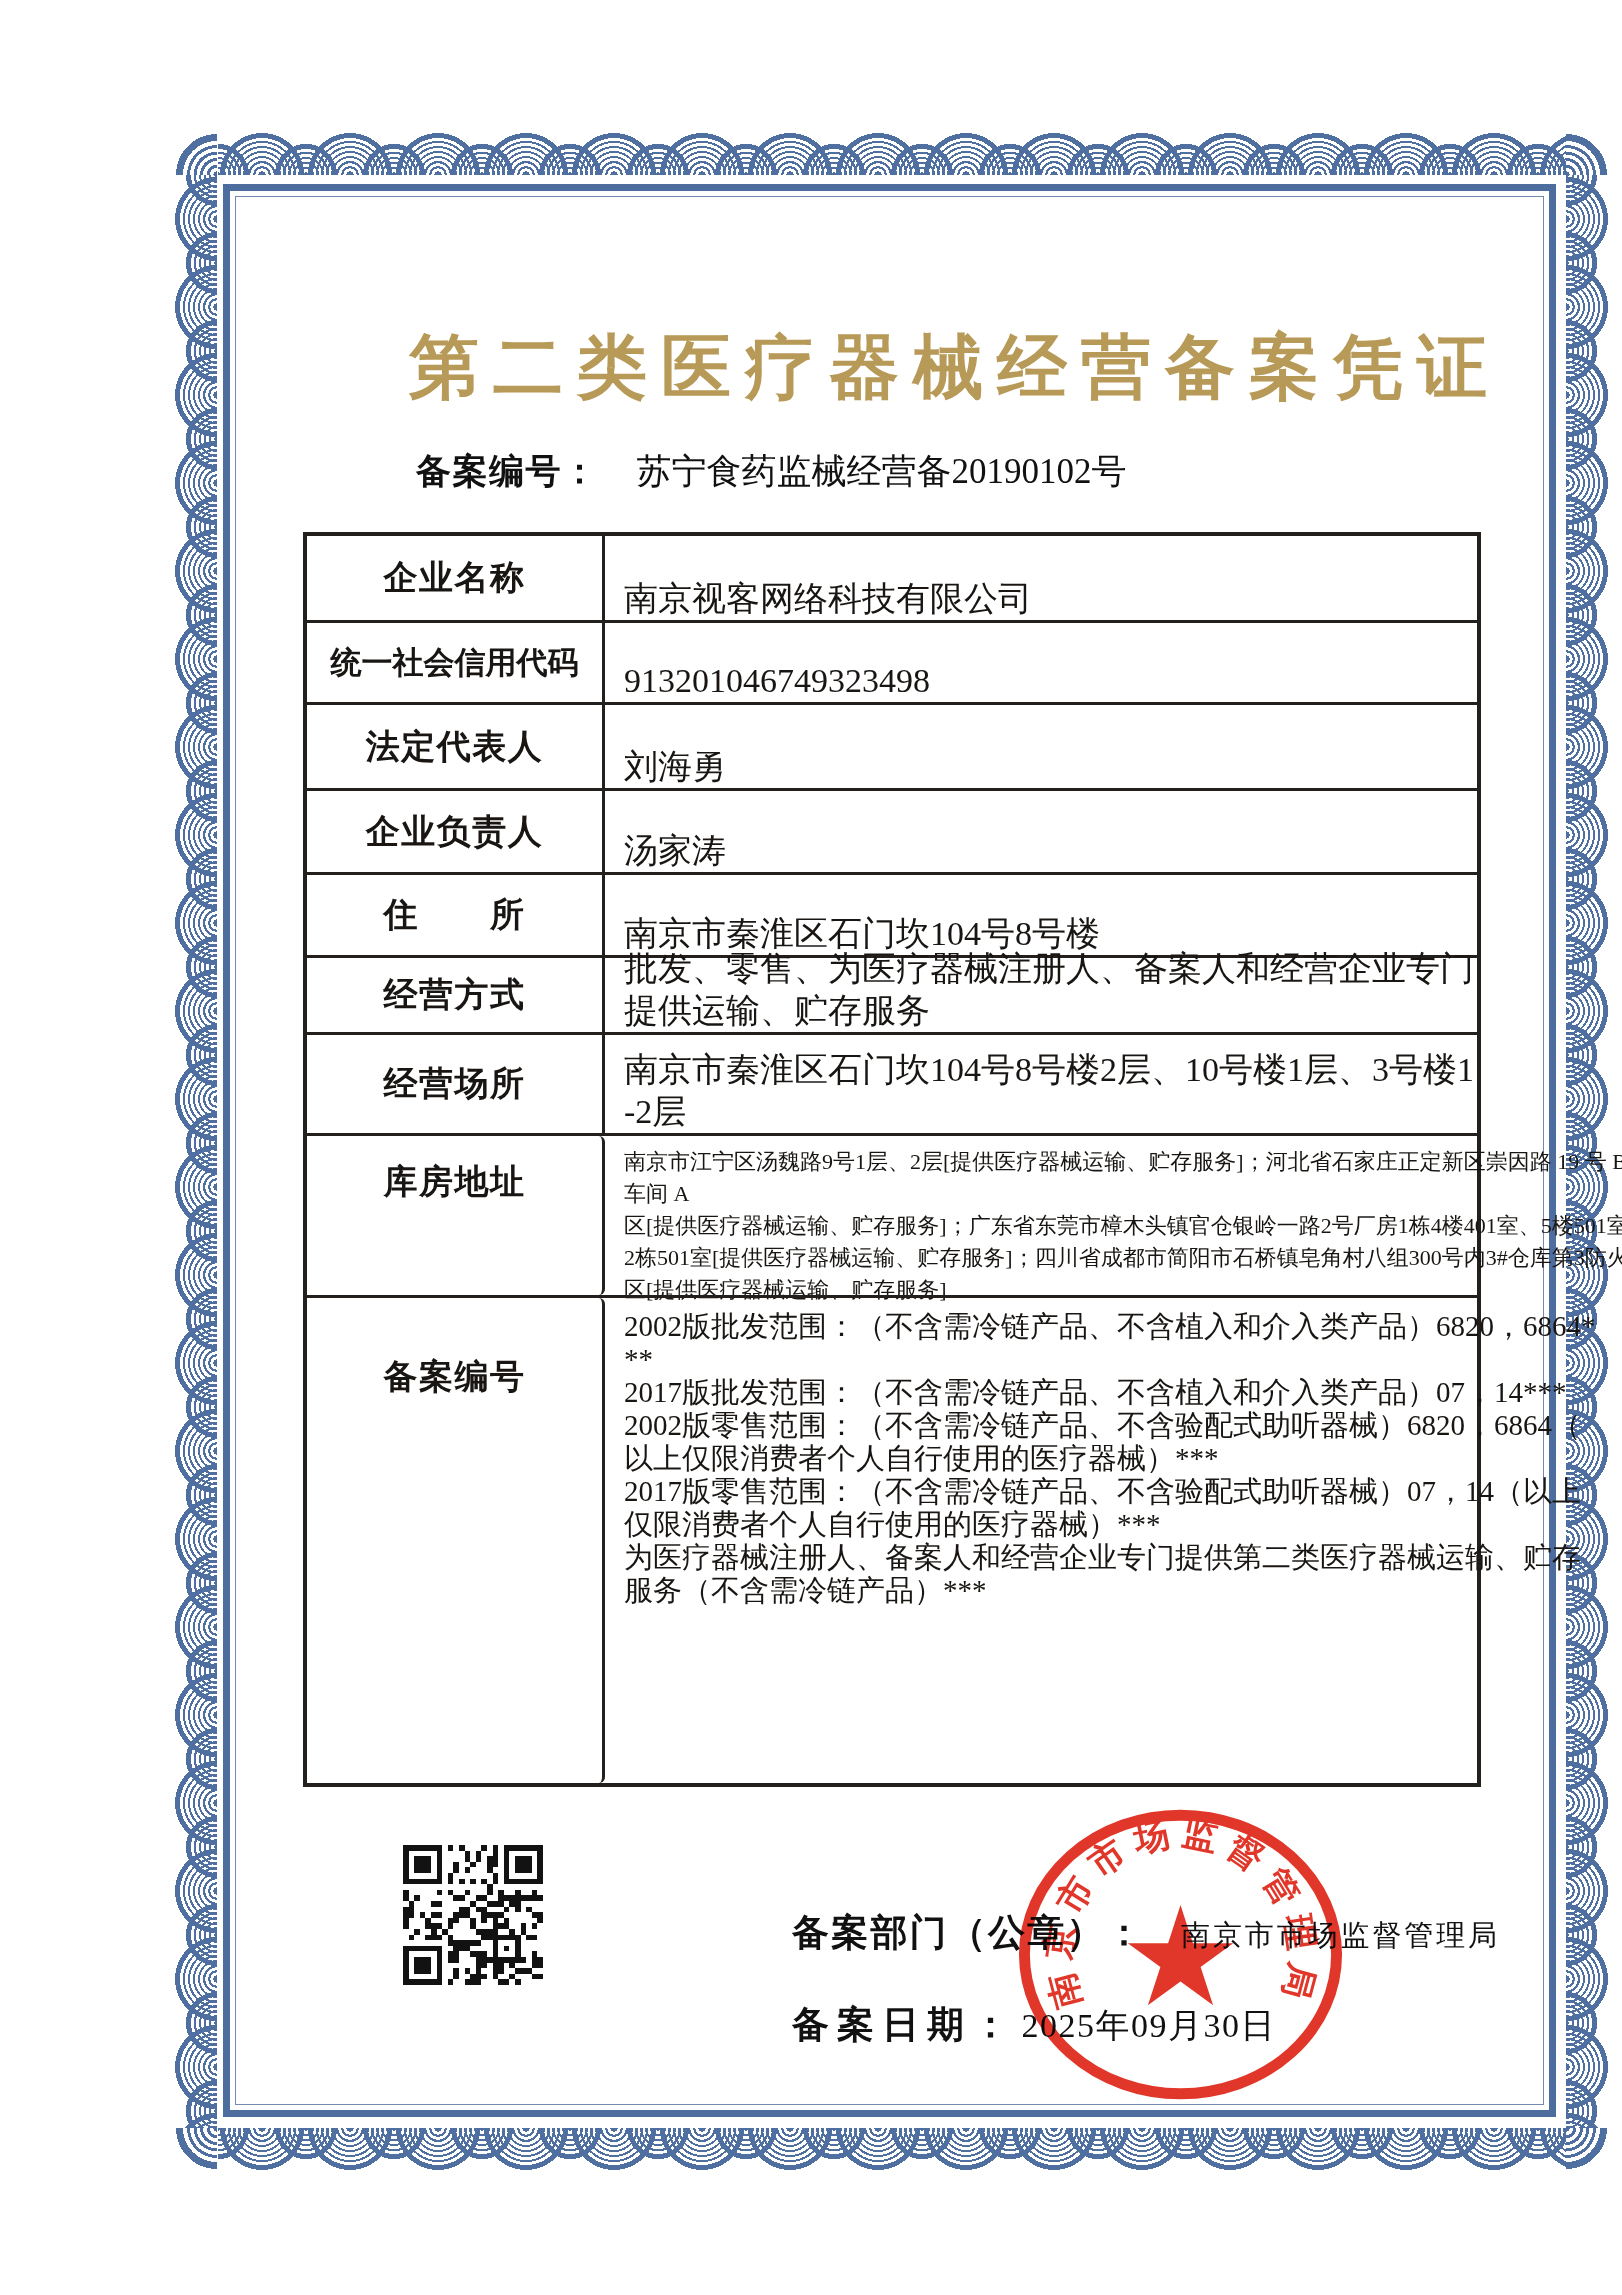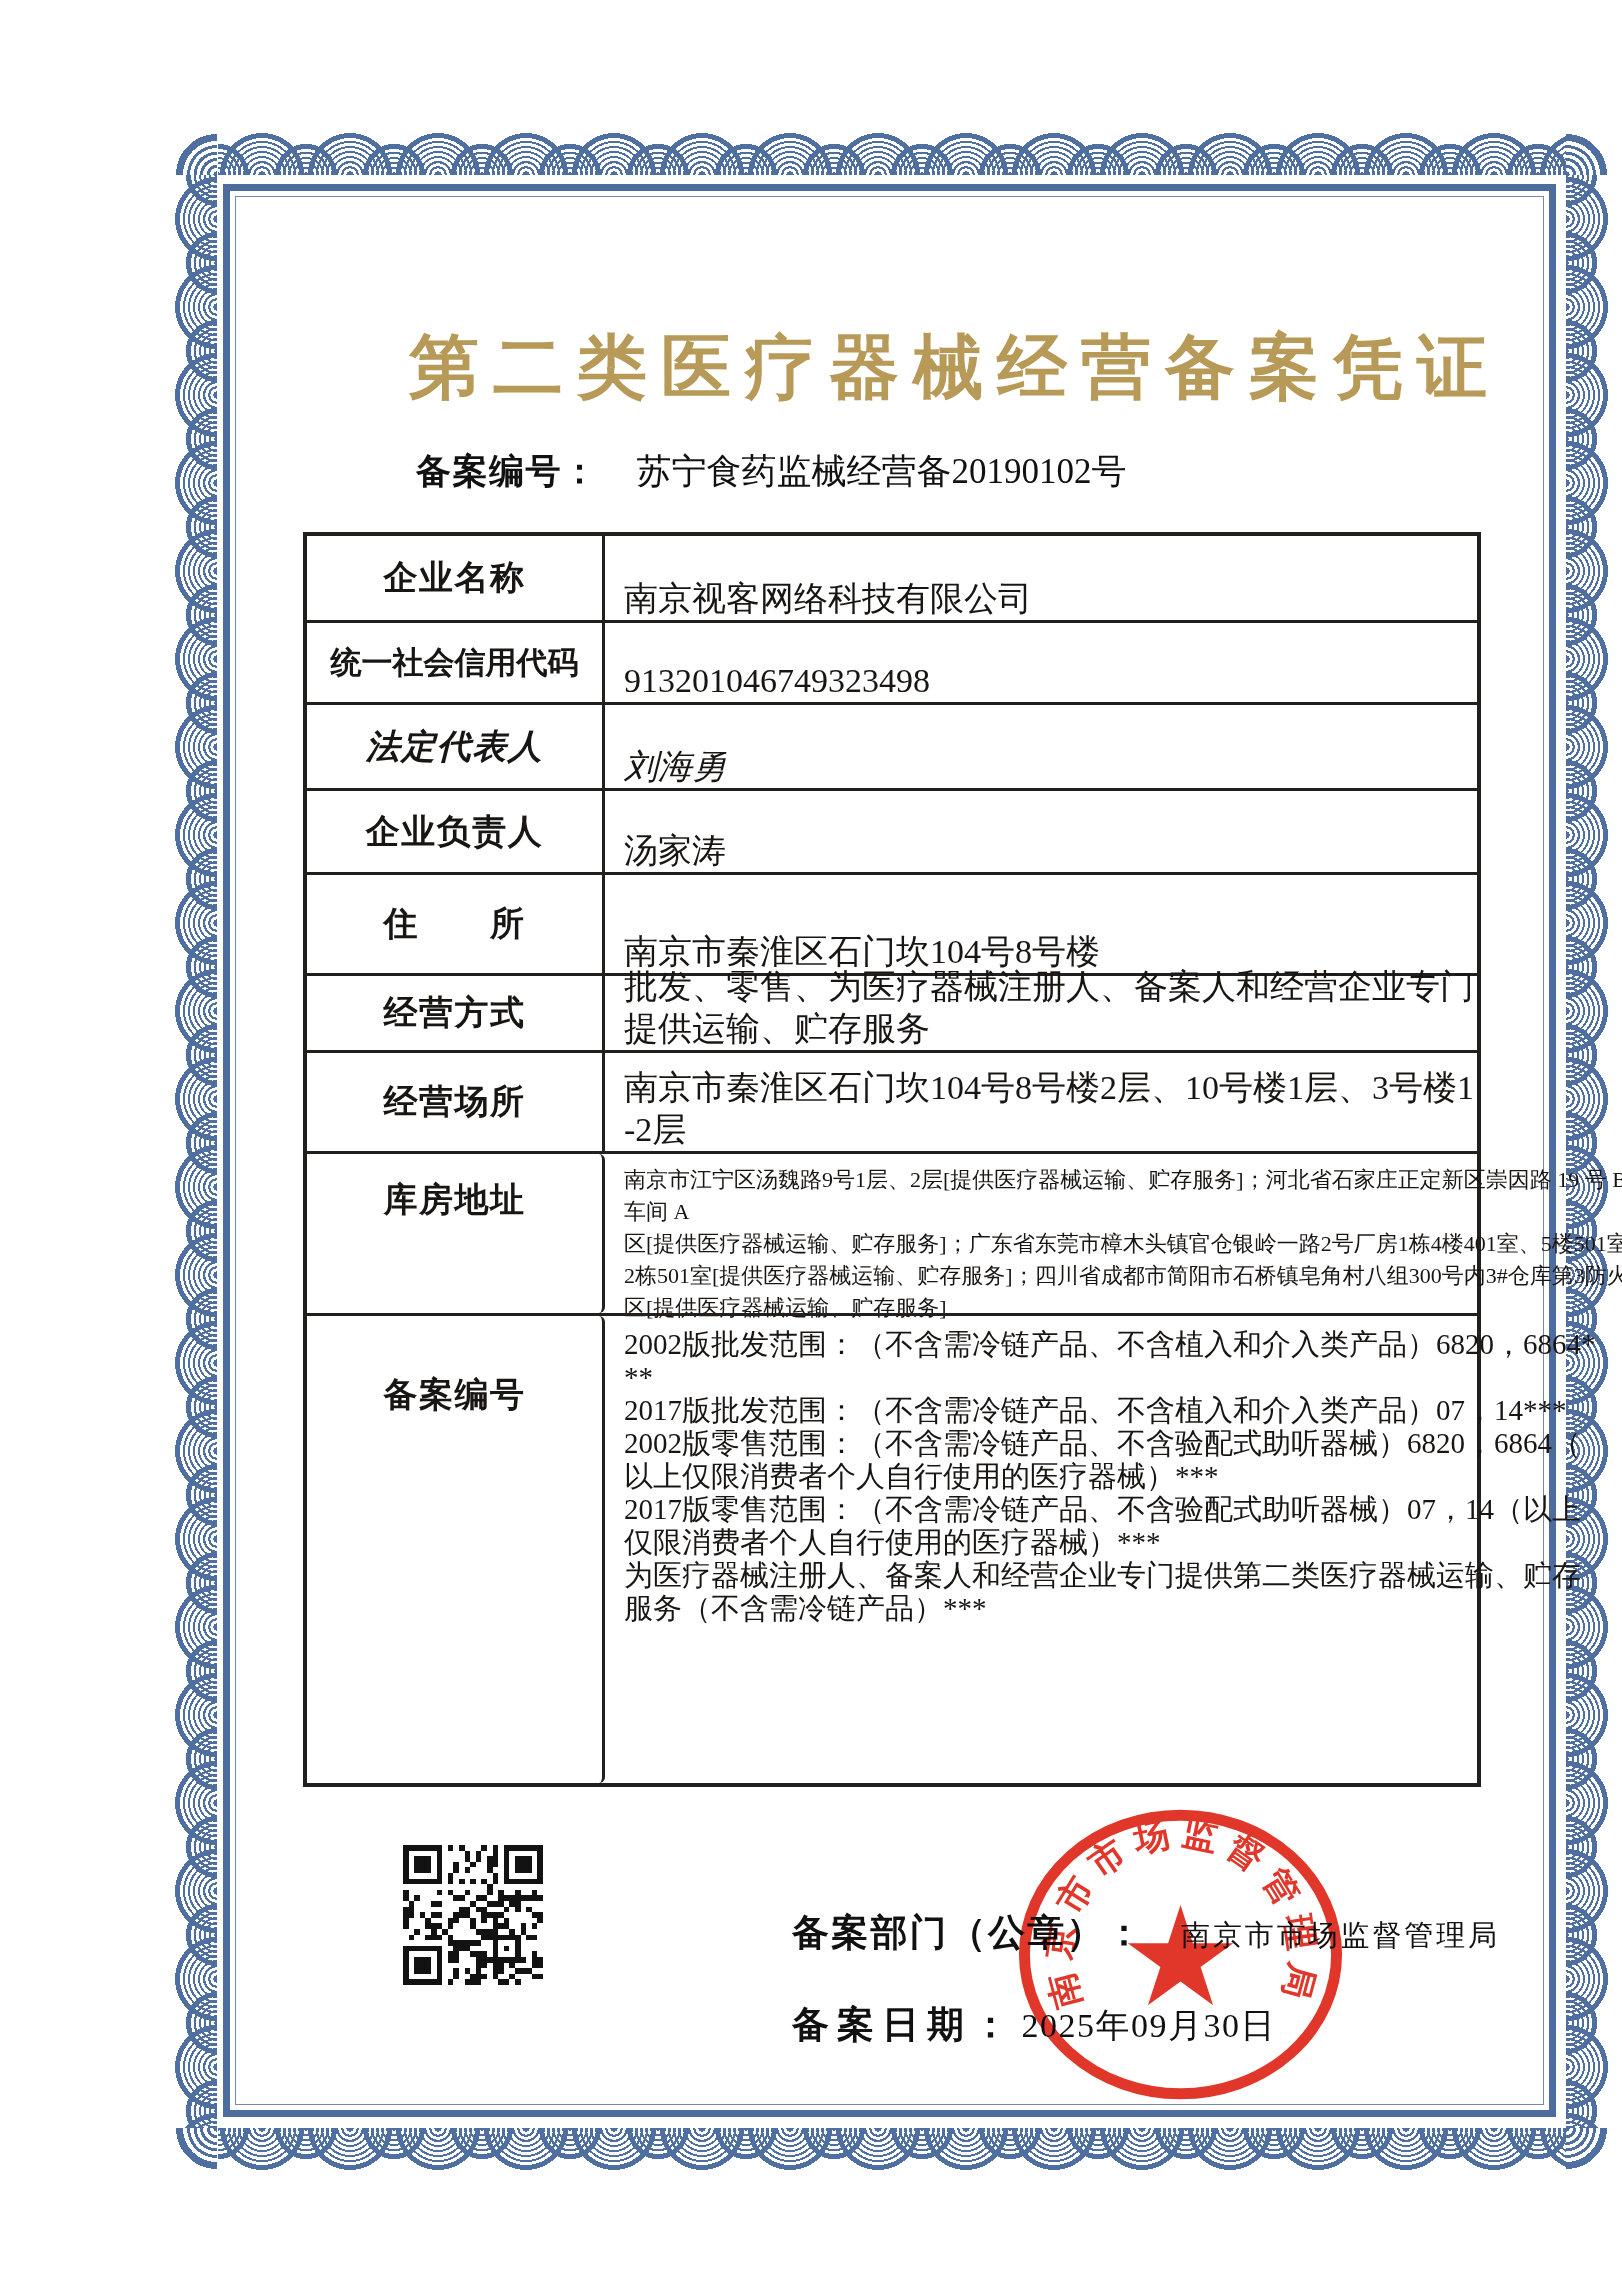--- a/index.html
+++ b/index.html
@@ -68,22 +68,22 @@
   .trow:first-child{border-top:none;}
   .tlabel{
     width:298px;box-sizing:border-box;border-right:3.7px solid #221f1c;
     display:flex;align-items:center;justify-content:center;
     font-size:34px;font-weight:bold;letter-spacing:1.5px;flex-shrink:0;
   }
   .tvalue{
     flex:1;display:flex;flex-direction:column;justify-content:flex-end;
     padding-left:19px;font-size:34px;line-height:42px;white-space:nowrap;
   }
-  .r1{height:84px;}.r2{height:82px;}.r3{height:86px;font-style:italic;}.r4{height:84px;}
-  .r5{height:101px;}.r6{height:77px;}.r7{height:101px;}.r8{height:162px;}.r9{flex:1;}
+  .r1{height:84px;}.r2{height:82px;}.r3{height:86px;}.r4{height:84px;}
+  .r5{height:83px;}.r6{height:77px;}.r7{height:101px;}.r8{height:162px;}.r9{flex:1;}
   .r2 .tlabel{font-size:31px;letter-spacing:0;}
   .r6 .tvalue{overflow:visible;}
   .r8 .tlabel,.r9 .tlabel{align-items:flex-start;border-radius:6px;}
   .r8 .tlabel{padding-top:23.4px;}
   .r9 .tlabel{padding-top:56px;}
   .r8 .tvalue{justify-content:flex-start;padding-top:10.2px;font-size:22px;line-height:32px;}
   .r9 .tvalue{justify-content:flex-start;padding-top:11.7px;font-size:29px;line-height:33px;}
 
   .qr{position:absolute;left:403px;top:1845px;width:140px;height:140px;}
   .qr svg{display:block;width:140px;height:140px;}

